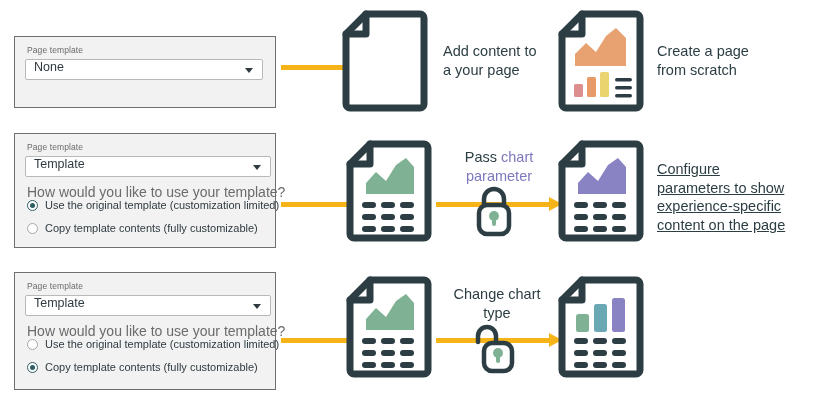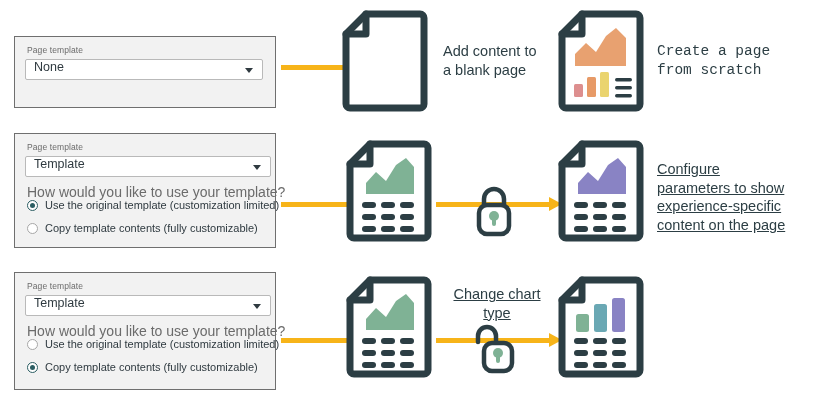--- a/index.html
+++ b/index.html
@@ -149,37 +149,37 @@
   </div>
 
   <div class="doc" style="left:342px;top:10px;">
     <svg width="86" height="102" viewBox="0 0 86 102">
       <path d="M24 4 H78 A4 4 0 0 1 82 8 V94 A4 4 0 0 1 78 98 H8 A4 4 0 0 1 4 94 V24 Z" fill="#ffffff" stroke="#2c3e44" stroke-width="7" stroke-linejoin="round"></path>
       <path d="M24 4 V24 H4" fill="none" stroke="#2c3e44" stroke-width="7" stroke-linejoin="round" stroke-linecap="round"></path>
     </svg>
   </div>
 
   <div class="caption" style="left:443px;top:42px;width:120px;">Add content to
-a blank page</div>
+a your page</div>
 
   <div class="doc" style="left:558px;top:10px;">
     <svg width="86" height="102" viewBox="0 0 86 102">
       <path d="M24 4 H78 A4 4 0 0 1 82 8 V94 A4 4 0 0 1 78 98 H8 A4 4 0 0 1 4 94 V24 Z" fill="#ffffff" stroke="#2c3e44" stroke-width="7" stroke-linejoin="round"></path>
       <path d="M24 4 V24 H4" fill="none" stroke="#2c3e44" stroke-width="7" stroke-linejoin="round" stroke-linecap="round"></path>
       <path d="M17 56 L17 44 L28 33 L38 42 L48 26 L58 18 L68 28 L68 56 Z" fill="#e8a170"></path>
       <rect x="16" y="74" width="9" height="13" rx="1.5" fill="#dd8f8f"></rect>
       <rect x="29" y="67" width="9" height="20" rx="1.5" fill="#e79a67"></rect>
       <rect x="42" y="62" width="9" height="25" rx="1.5" fill="#ead46f"></rect>
       <rect x="57" y="68" width="17" height="3.4" rx="1.7" fill="#2c3e44"></rect>
       <rect x="57" y="76" width="17" height="3.4" rx="1.7" fill="#2c3e44"></rect>
       <rect x="57" y="84" width="17" height="3.4" rx="1.7" fill="#2c3e44"></rect>
     </svg>
   </div>
 
-  <div class="caption" style="left:657px;top:42px;width:150px;font-family:Liberation Mono, monospace;">Create a page
+  <div class="caption" style="left:657px;top:42px;width:150px;">Create a page
 from scratch</div>
 
   <div class="panel" style="left:14px;top:133px;width:262px;height:115px;">
     <div class="panel-label" style="top:8px;">Page template</div>
     <div class="select" style="top:22px;width:246px;height:21px;">
       <span class="select-value">Template</span>
       <span class="caret"></span>
     </div>
     <div class="question" style="top:50px;">How would you like to use your template?</div>
     <div class="radio-row" style="top:65px;">
@@ -207,20 +207,22 @@
       <rect x="54" y="62" width="14" height="6" rx="3" fill="#2c3e44"></rect>
       <rect x="16" y="74" width="14" height="6" rx="3" fill="#2c3e44"></rect>
       <rect x="35" y="74" width="14" height="6" rx="3" fill="#2c3e44"></rect>
       <rect x="54" y="74" width="14" height="6" rx="3" fill="#2c3e44"></rect>
       <rect x="16" y="86" width="14" height="6" rx="3" fill="#2c3e44"></rect>
       <rect x="35" y="86" width="14" height="6" rx="3" fill="#2c3e44"></rect>
       <rect x="54" y="86" width="14" height="6" rx="3" fill="#2c3e44"></rect>
     </svg>
   </div>
 
+  <div class="annot" style="left:438px;top:148px;width:122px;"><span>Pass </span><span class="hl">chart
+parameter</span></div>
 
   <div class="arrow" style="left:436px;top:201px;width:126px;">
     <div class="shaft" style="width:114px;"></div>
     <div class="head"></div>
   </div>
 
   <div class="lock" style="left:471px;top:182px;">
     <svg width="46" height="56" viewBox="0 0 46 56">
       <path d="M13 24 V17 A10 10 0 0 1 33 17 V24" fill="none" stroke="#2c3e44" stroke-width="4.5" stroke-linecap="round"></path>
       <rect x="8" y="23" width="30" height="29" rx="8" fill="#ffffff" stroke="#2c3e44" stroke-width="4.5"></rect>
@@ -283,21 +285,21 @@
       <rect x="54" y="62" width="14" height="6" rx="3" fill="#2c3e44"></rect>
       <rect x="16" y="74" width="14" height="6" rx="3" fill="#2c3e44"></rect>
       <rect x="35" y="74" width="14" height="6" rx="3" fill="#2c3e44"></rect>
       <rect x="54" y="74" width="14" height="6" rx="3" fill="#2c3e44"></rect>
       <rect x="16" y="86" width="14" height="6" rx="3" fill="#2c3e44"></rect>
       <rect x="35" y="86" width="14" height="6" rx="3" fill="#2c3e44"></rect>
       <rect x="54" y="86" width="14" height="6" rx="3" fill="#2c3e44"></rect>
     </svg>
   </div>
 
-  <div class="annot" style="left:433px;top:285px;width:128px;text-decoration:underline;"><span>Change chart
+  <div class="annot" style="left:433px;top:285px;width:128px;"><span>Change chart
 type</span></div>
 
   <div class="arrow" style="left:436px;top:337px;width:126px;">
     <div class="shaft" style="width:114px;"></div>
     <div class="head"></div>
   </div>
 
   <div class="lock" style="left:466px;top:318px;">
     <svg width="50" height="56" viewBox="0 0 50 56">
       <path d="M30 26 V18 A9 9 0 0 0 12 18 V24" fill="none" stroke="#2c3e44" stroke-width="4.5" stroke-linecap="round"></path>

